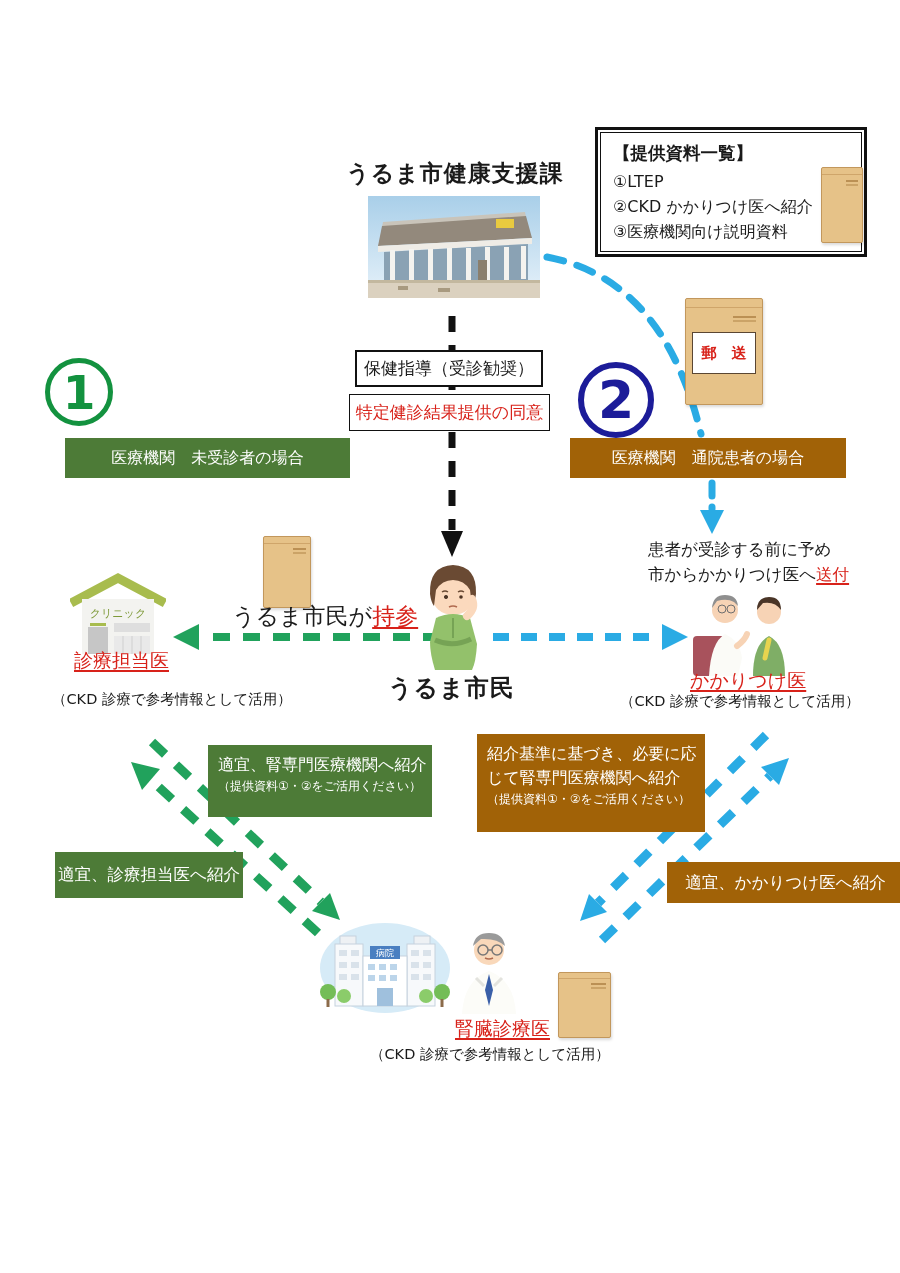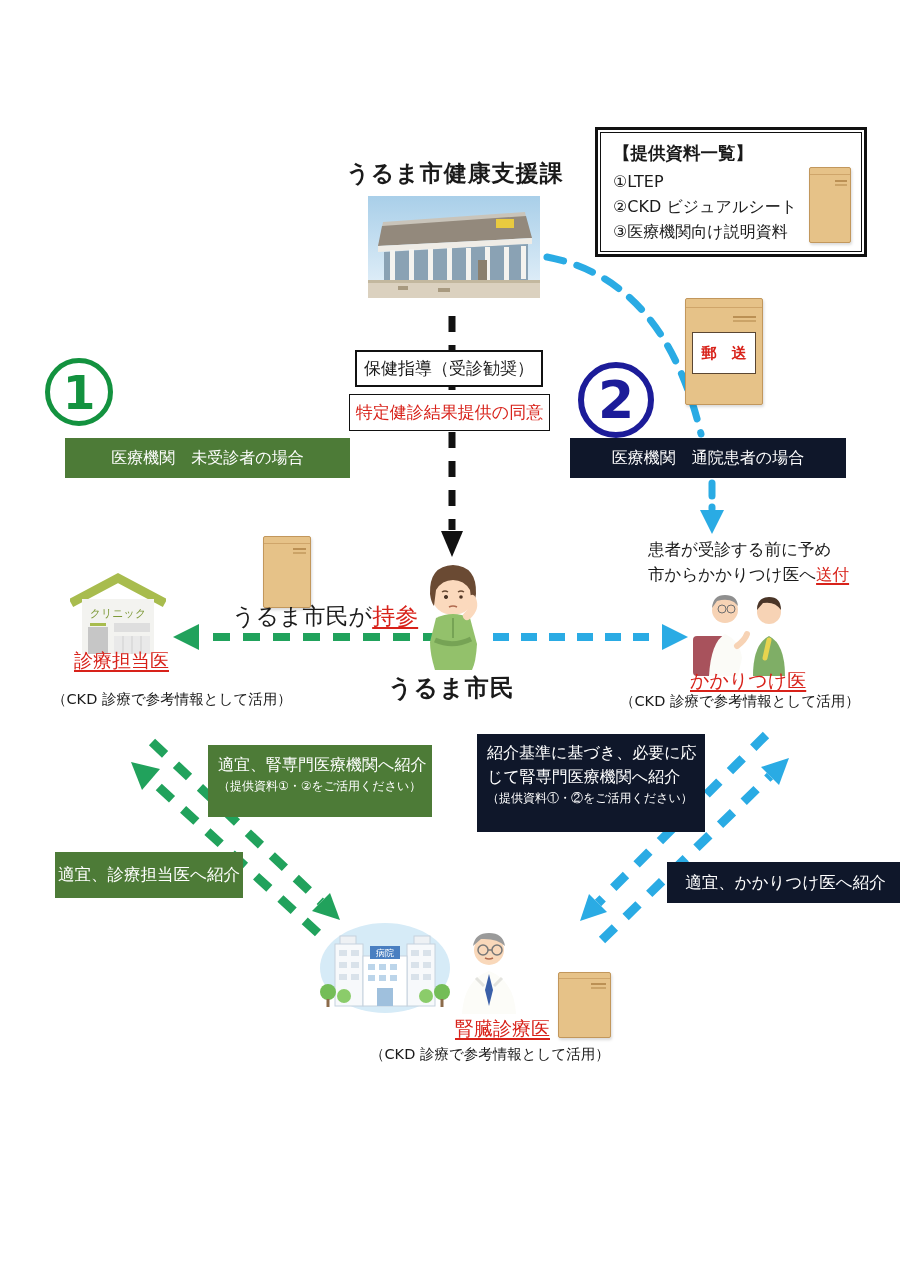--- a/index.html
+++ b/index.html
@@ -30,21 +30,21 @@
   .circled.navy  { border:6px solid #1c1c99; color:#1c1c99; font-size:52px; }
 
   
   .stepbox { background:#fff; display:flex; align-items:center; justify-content:center; font-size:17px; white-space:nowrap; }
   .stepbox.b1 { border:2.5px solid #111; }
   .stepbox.b2 { border:1.5px solid #111; color:#d8221a; }
 
   
   .banner { color:#fff; display:flex; align-items:center; justify-content:center; font-size:16px; white-space:nowrap; }
   .bg-green { background:#4d7b37; }
-  .bg-blue  { background:#0f172a;font-family:Liberation Mono, monospace; }
+  .bg-blue  { background:#a16207; }
   .refbox { color:#fff; padding:8px 10px; }
   .refbox .l1 { font-size:16px; line-height:1.5; white-space:nowrap; }
   .refbox .l3 { font-size:12px; line-height:1.6; white-space:nowrap; }
 
   .red-ul { color:#d8221a; text-decoration:underline; text-decoration-thickness:1.5px; text-underline-offset:3px; }
   .label-red { font-size:19px; }
   .note { font-size:14.5px; white-space:nowrap; }
   .plain-note { font-size:16.5px; line-height:1.5; white-space:nowrap; }
   .citizen-label { font-size:24px; font-weight:600; letter-spacing:1px; }
   .carry { font-size:23px; white-space:nowrap;text-align:right; }
@@ -131,21 +131,21 @@
       <rect x="30" y="90" width="10" height="4" fill="#a89a80"></rect>
       <rect x="70" y="92" width="12" height="4" fill="#a89a80"></rect>
     </svg>
   </div>
 
   <div class="abs z2 mbox-outer" style="left:595px; top:127px; width:272px; height:130px;">
     <div class="mbox-inner">
       <div style="flex:1;">
         <div class="mbox-title">【提供資料一覧】</div>
         <div class="mbox-item">①LTEP</div>
-        <div class="mbox-item">②CKD ビジュアルシート</div>
+        <div class="mbox-item">②CKD かかりつけ医へ紹介</div>
         <div class="mbox-item">③医療機関向け説明資料</div>
       </div>
       <div style="position:relative; width:46px;">
         <div class="envelope" style="left:2px; top:26px; width:42px; height:76px;"></div>
       </div>
     </div>
   </div>
 
   <div class="abs z2" style="left:685px; top:298px; width:78px; height:107px;">
     <div class="envelope" style="left:0; top:0; width:78px; height:107px;"></div>

